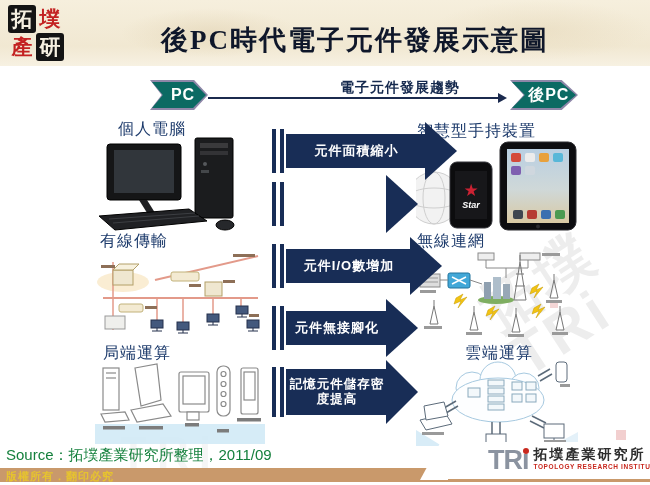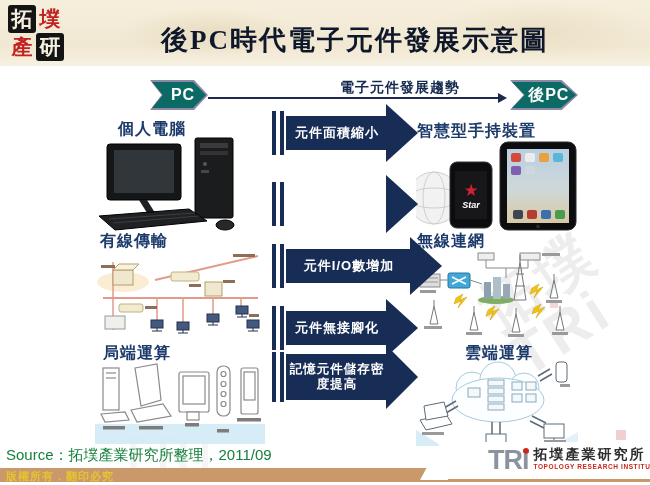--- a/index.html
+++ b/index.html
@@ -46,34 +46,34 @@
   .chev-pc{left:150px;top:80px;width:58px;}
   .chev-postpc{left:510px;top:80px;width:68px;}
   .trend-line{position:absolute;left:208px;top:97px;width:292px;border-top:2px solid #1b2a4e;}
   .trend-head{position:absolute;left:498px;top:93px;width:0;height:0;
       border-top:5px solid transparent;border-bottom:5px solid transparent;border-left:9px solid #1b2a4e;}
   .trend-label{position:absolute;left:250px;top:79px;width:210px;text-align:right;
       font-family:"Liberation Serif","DejaVu Serif",serif;font-weight:bold;
       font-size:14px;color:#15294e;letter-spacing:1px;}
 
   
-  .sec-label{position:absolute;font-weight:bold;font-size:16px;color:#1c3a6b;letter-spacing:1px;z-index:2;}
+  .sec-label{position:absolute;font-weight:normal;font-size:16px;color:#1c3a6b;letter-spacing:1px;z-index:2;}
 
   
   .harrow{position:absolute;left:272px;width:146px;height:58px;z-index:2;}
   .harrow .bar1,.harrow .bar2{position:absolute;top:7px;bottom:7px;width:4px;background:#182d56;}
   .harrow .bar1{left:0;}
   .harrow .bar2{left:8px;}
   .harrow .hbody{position:absolute;left:14px;right:30px;top:12px;bottom:12px;background:#182d56;
       display:flex;align-items:center;justify-content:center;text-align:center;
       color:#fff;font-weight:bold;font-size:13px;letter-spacing:1px;line-height:1.2;}
   .harrow .hhead{position:absolute;right:0;top:0;width:0;height:0;
       border-top:29px solid transparent;border-bottom:29px solid transparent;border-left:32px solid #182d56;}
-  .ar1{top:104px;} .ar2{top:175px;} .ar3{top:237px;padding-left:24px;} .ar4{top:299px;}
-  .ar5{top:345px;height:64px;}
+  .ar1{top:122px;padding-left:39px;} .ar2{top:175px;} .ar3{top:237px;padding-left:24px;} .ar4{top:299px;}
+  .ar5{top:360px;height:64px;}
   .ar5 .hhead{border-top-width:32px;border-bottom-width:32px;}
   .ar5 .hbody{top:9px;bottom:9px;font-size:12.5px;}
 
   .img-box{position:absolute;z-index:1;}
 
   
   .source-line{position:absolute;left:6px;top:446px;font-size:15px;color:#15803d;z-index:3;}
   .copy-bar{position:absolute;left:0;top:468px;width:650px;height:14px;background:#c9996b;z-index:2;}
   .copy-text{position:absolute;left:6px;top:469px;font-size:11px;font-weight:bold;color:#e6c32f;z-index:4;letter-spacing:1px;}
   .logo-plate{position:absolute;left:420px;top:442px;width:230px;height:38px;background:#ffffff;

